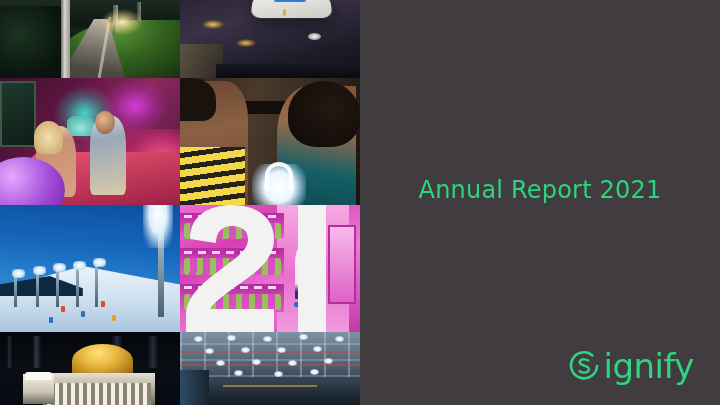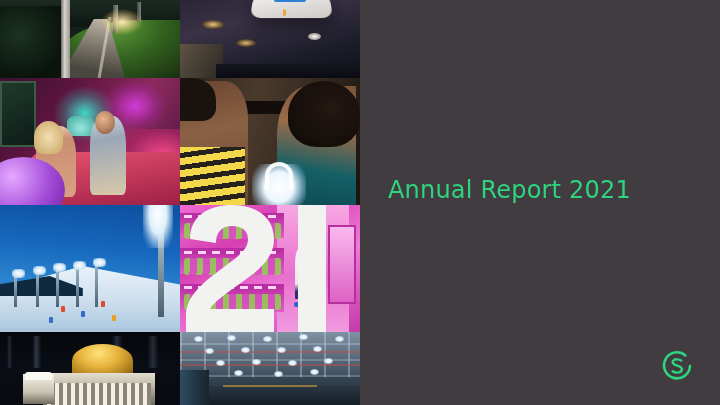--- a/index.html
+++ b/index.html
@@ -218,28 +218,27 @@
   .panel {
     position:relative;
     flex:1 1 auto;
     height:405px;
     background:#403c40;
   }
   .report-title {
     position:absolute;
     left:0; right:0;
     top:176px;
-    text-align:left;
+    text-align:center;
     color:#2fd47e;
     font-size:24px;
     font-weight:500;
     letter-spacing:.2px;
     font-family:"DejaVu Sans", sans-serif;
     white-space:nowrap;
-    padding-left:28px;
   }
   .brand {
     position:absolute;
     right:26px; bottom:22px;
     display:flex;
     align-items:center;
     gap:2px;
   }
   .brand svg { display:block; }
   .brand-word {
@@ -417,15 +416,16 @@
     <div class="brand">
       <span>
         <svg width="34" height="34" viewBox="0 0 34 34" xmlns="http://www.w3.org/2000/svg" aria-hidden="true">
           <path d="M25.4 6.4 A13 13 0 1 0 30 17" fill="none" stroke="#2fd47e" stroke-width="2.6" stroke-linecap="round"></path>
           <path d="M21.3 11.6 C19.4 10.1, 14.6 9.6, 13.1 11.9
                    C11.7 14.2, 14.6 15.9, 17.4 16.6
                    C20.3 17.4, 22.8 18.8, 21.6 21.4
                    C20.4 24.1, 15.1 24.2, 12.6 22.3" fill="none" stroke="#2fd47e" stroke-width="2.4" stroke-linecap="round"></path>
         </svg>
       </span>
+      <span class="brand-word">ignify</span>
     </div>
   </div>
 </div>
 
 </body></html>

